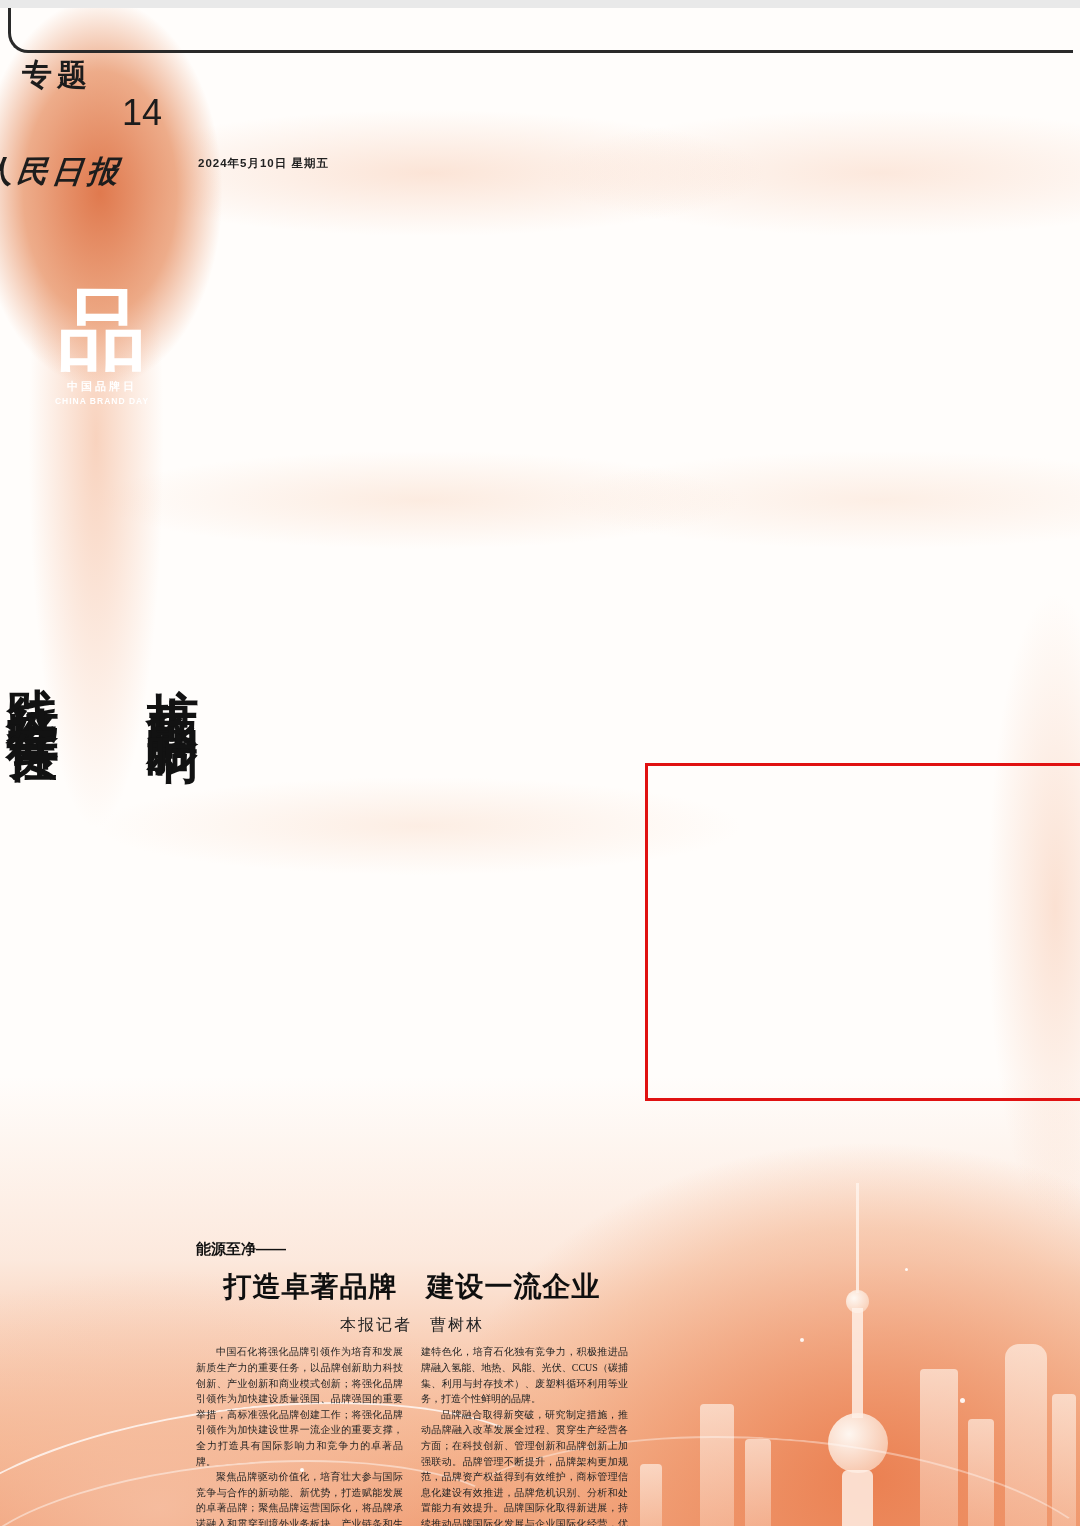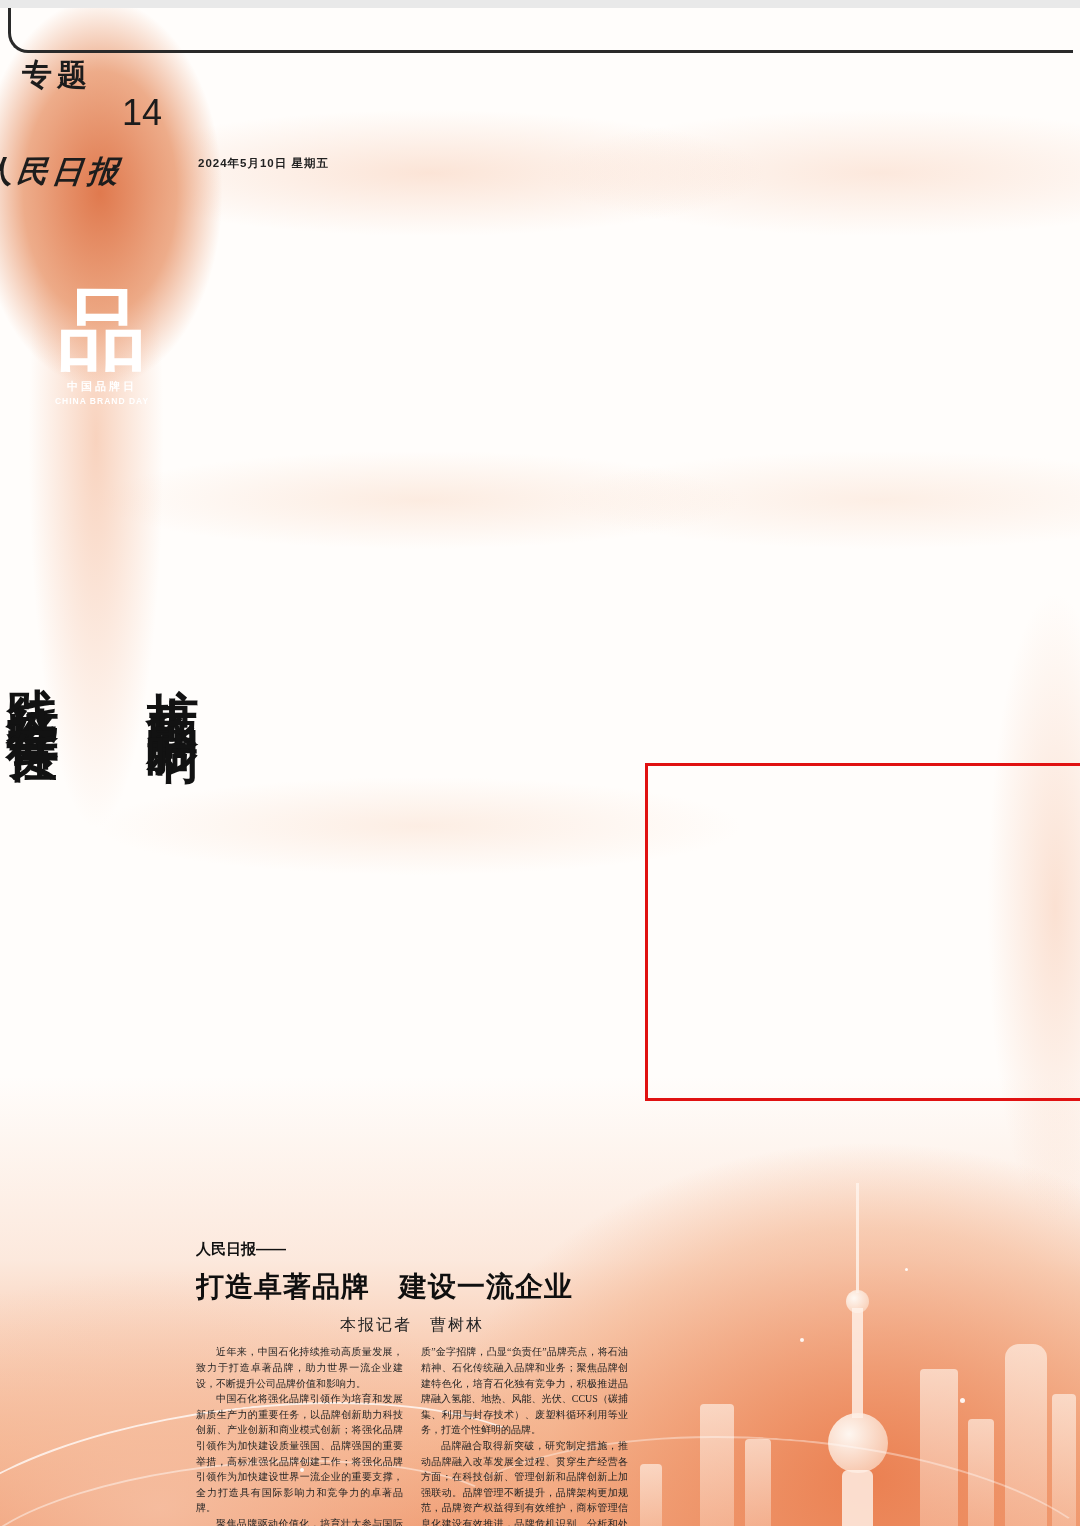--- a/index.html
+++ b/index.html
@@ -38,21 +38,21 @@
   .brand .en{font-size:8.5px;font-weight:bold;letter-spacing:1px;margin-top:2px;font-family:"Liberation Sans",sans-serif;}
   .v-headline{position:absolute;left:46px;top:332px;height:810px;width:112px;
     writing-mode:vertical-rl;text-orientation:upright;
     font-size:52px;font-weight:900;letter-spacing:9px;color:#121212;
     display:flex;align-items:center;}
   .v-headline span{display:block;}
   
   .art{position:absolute;width:432px;height:316px;overflow:hidden;}
   .a0{left:196px;top:116px;}
   .kicker{font-family:"Liberation Sans","DejaVu Sans",sans-serif;font-weight:bold;font-size:15px;color:#111;}
-  .title{text-align:left;font-size:28px;font-weight:900;letter-spacing:1px;color:#0f0f0f;margin-top:9px;}
+  .title{text-align:center;font-size:28px;font-weight:900;letter-spacing:1px;color:#0f0f0f;margin-top:9px;}
   .byline{text-align:center;font-size:16px;color:#222;margin-top:9px;margin-bottom:8px;letter-spacing:2px;}
   .body-cols{column-count:2;column-gap:18px;font-size:10px;line-height:1.56;text-align:justify;color:#242424;}
   .body-cols p{margin:0;text-indent:2em;}
   
   .red-box{position:absolute;left:645px;top:755px;width:434px;height:332px;
     border:3px solid #e01111;pointer-events:none;z-index:5;}
   
   .art-layer{position:absolute;inset:0;pointer-events:none;z-index:1;}
   .tower-line{position:absolute;background:rgba(255,244,236,.8);}
   .sphere{position:absolute;border-radius:50%;background:radial-gradient(circle at 35% 35%, rgba(255,252,248,.95), rgba(250,210,185,.65));}
@@ -101,25 +101,24 @@
   <div class="brand txt">
     <div class="mark">品</div>
     <div class="cn">中国品牌日</div>
     <div class="en">CHINA BRAND DAY</div>
   </div>
   <div class="v-headline txt">
     <span><span>扩大品牌影响</span>　<span>践行社会责任</span></span>
   </div>
 
   <div class="art a0 txt">
-      <div class="kicker">人民日报——</div>
+      <div class="kicker">能源至净——</div>
       <div class="title">打造卓著品牌　建设一流企业</div>
       <div class="byline">本报记者　曹树林</div>
       <div class="body-cols">
-        <p>近年来，中国石化持续推动高质量发展，致力于打造卓著品牌，助力世界一流企业建设，不断提升公司品牌价值和影响力。</p>
         <p>中国石化将强化品牌引领作为培育和发展新质生产力的重要任务，以品牌创新助力科技创新、产业创新和商业模式创新；将强化品牌引领作为加快建设质量强国、品牌强国的重要举措，高标准强化品牌创建工作；将强化品牌引领作为加快建设世界一流企业的重要支撑，全力打造具有国际影响力和竞争力的卓著品牌。</p>
         <p>聚焦品牌驱动价值化，培育壮大参与国际竞争与合作的新动能、新优势，打造赋能发展的卓著品牌；聚焦品牌运营国际化，将品牌承诺融入和贯穿到境外业务板块、产业链条和生产工序中；聚焦品牌塑造高端化，擦亮“高品质”金字招牌，凸显“负责任”品牌亮点，将石油精神、石化传统融入品牌和业务；聚焦品牌创建特色化，培育石化独有竞争力，积极推进品牌融入氢能、地热、风能、光伏、CCUS（碳捕集、利用与封存技术）、废塑料循环利用等业务，打造个性鲜明的品牌。</p>
         <p>品牌融合取得新突破，研究制定措施，推动品牌融入改革发展全过程、贯穿生产经营各方面；在科技创新、管理创新和品牌创新上加强联动。品牌管理不断提升，品牌架构更加规范，品牌资产权益得到有效维护，商标管理信息化建设有效推进，品牌危机识别、分析和处置能力有效提升。品牌国际化取得新进展，持续推动品牌国际化发展与企业国际化经营，优化品牌全球化布局和运营，制定全球品牌传播战略，唱响“能源至净、生活至美”品牌口号。</p>
       </div>
     </div>
 
   <div class="red-box"></div>
 
 </div>
 

